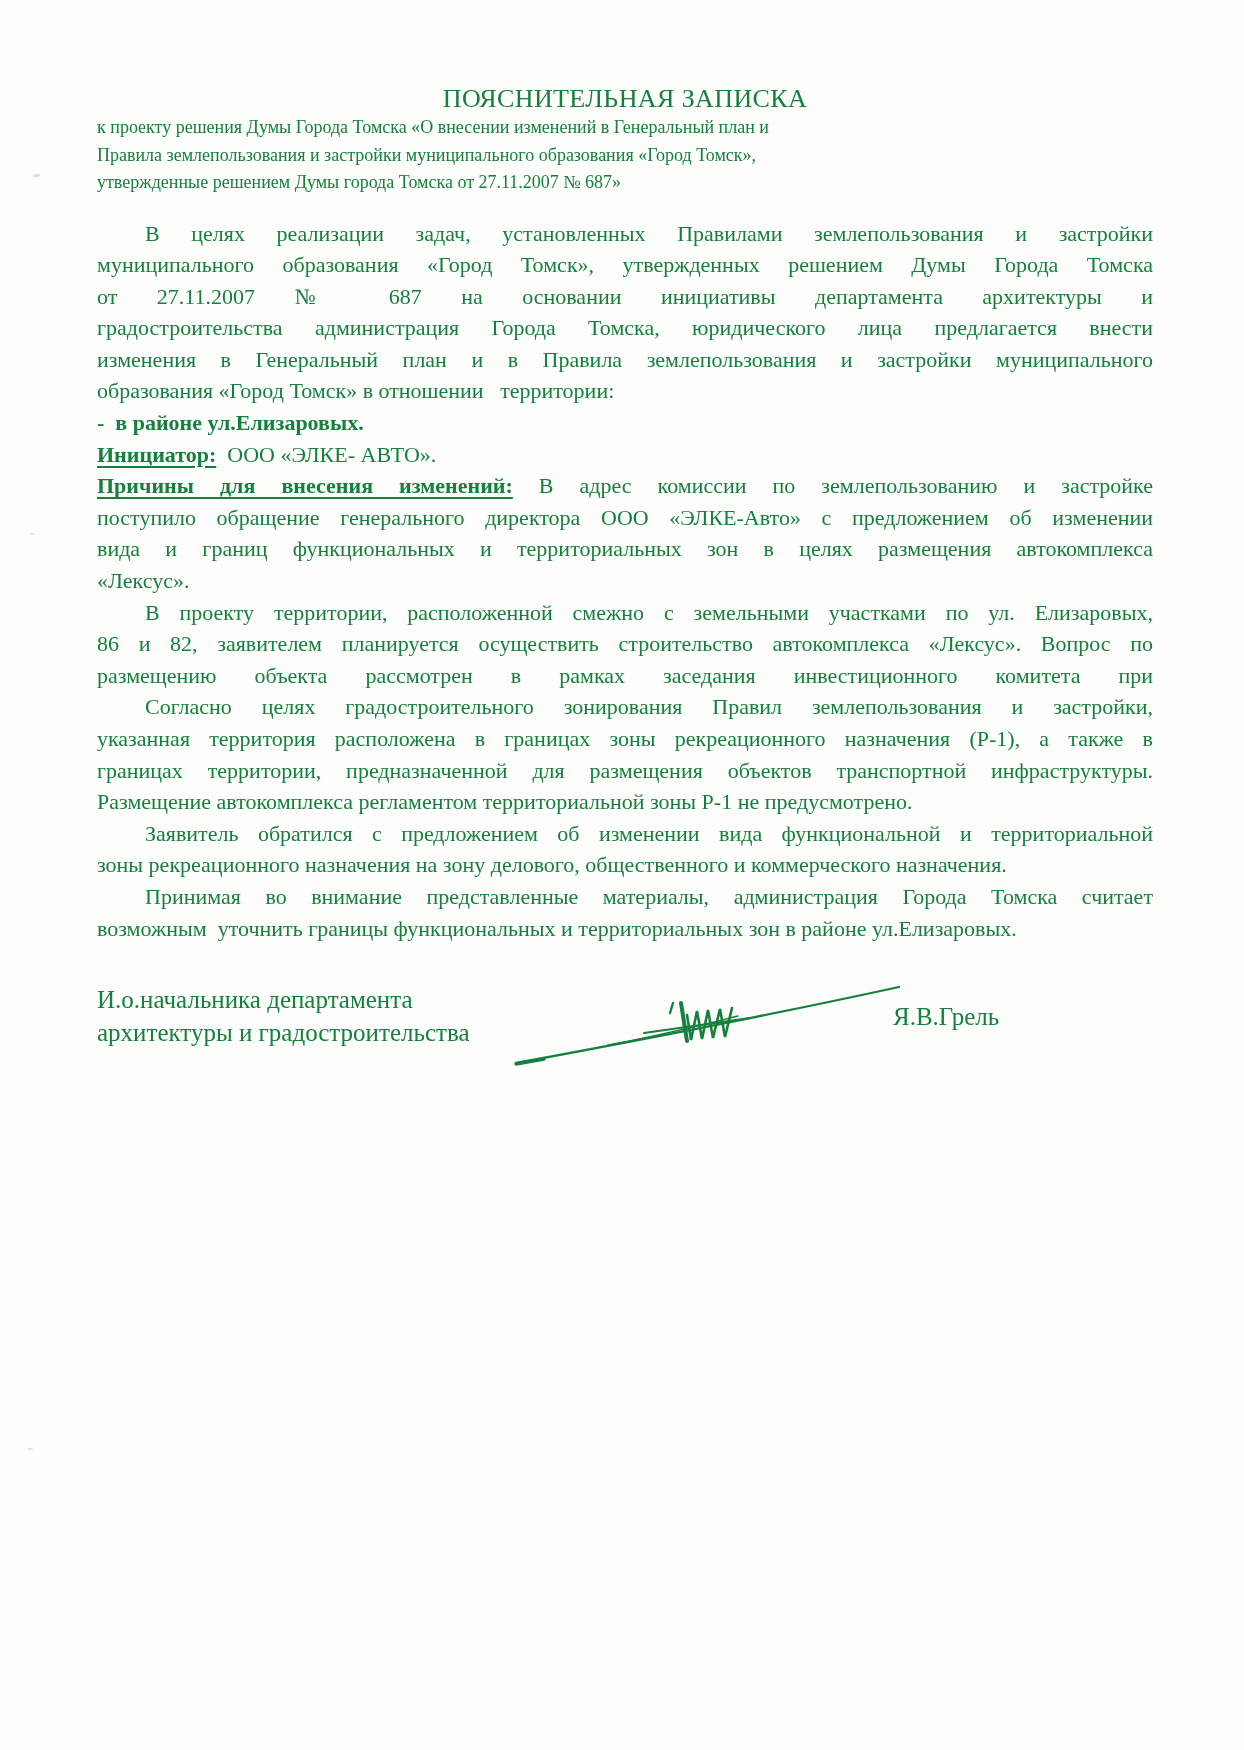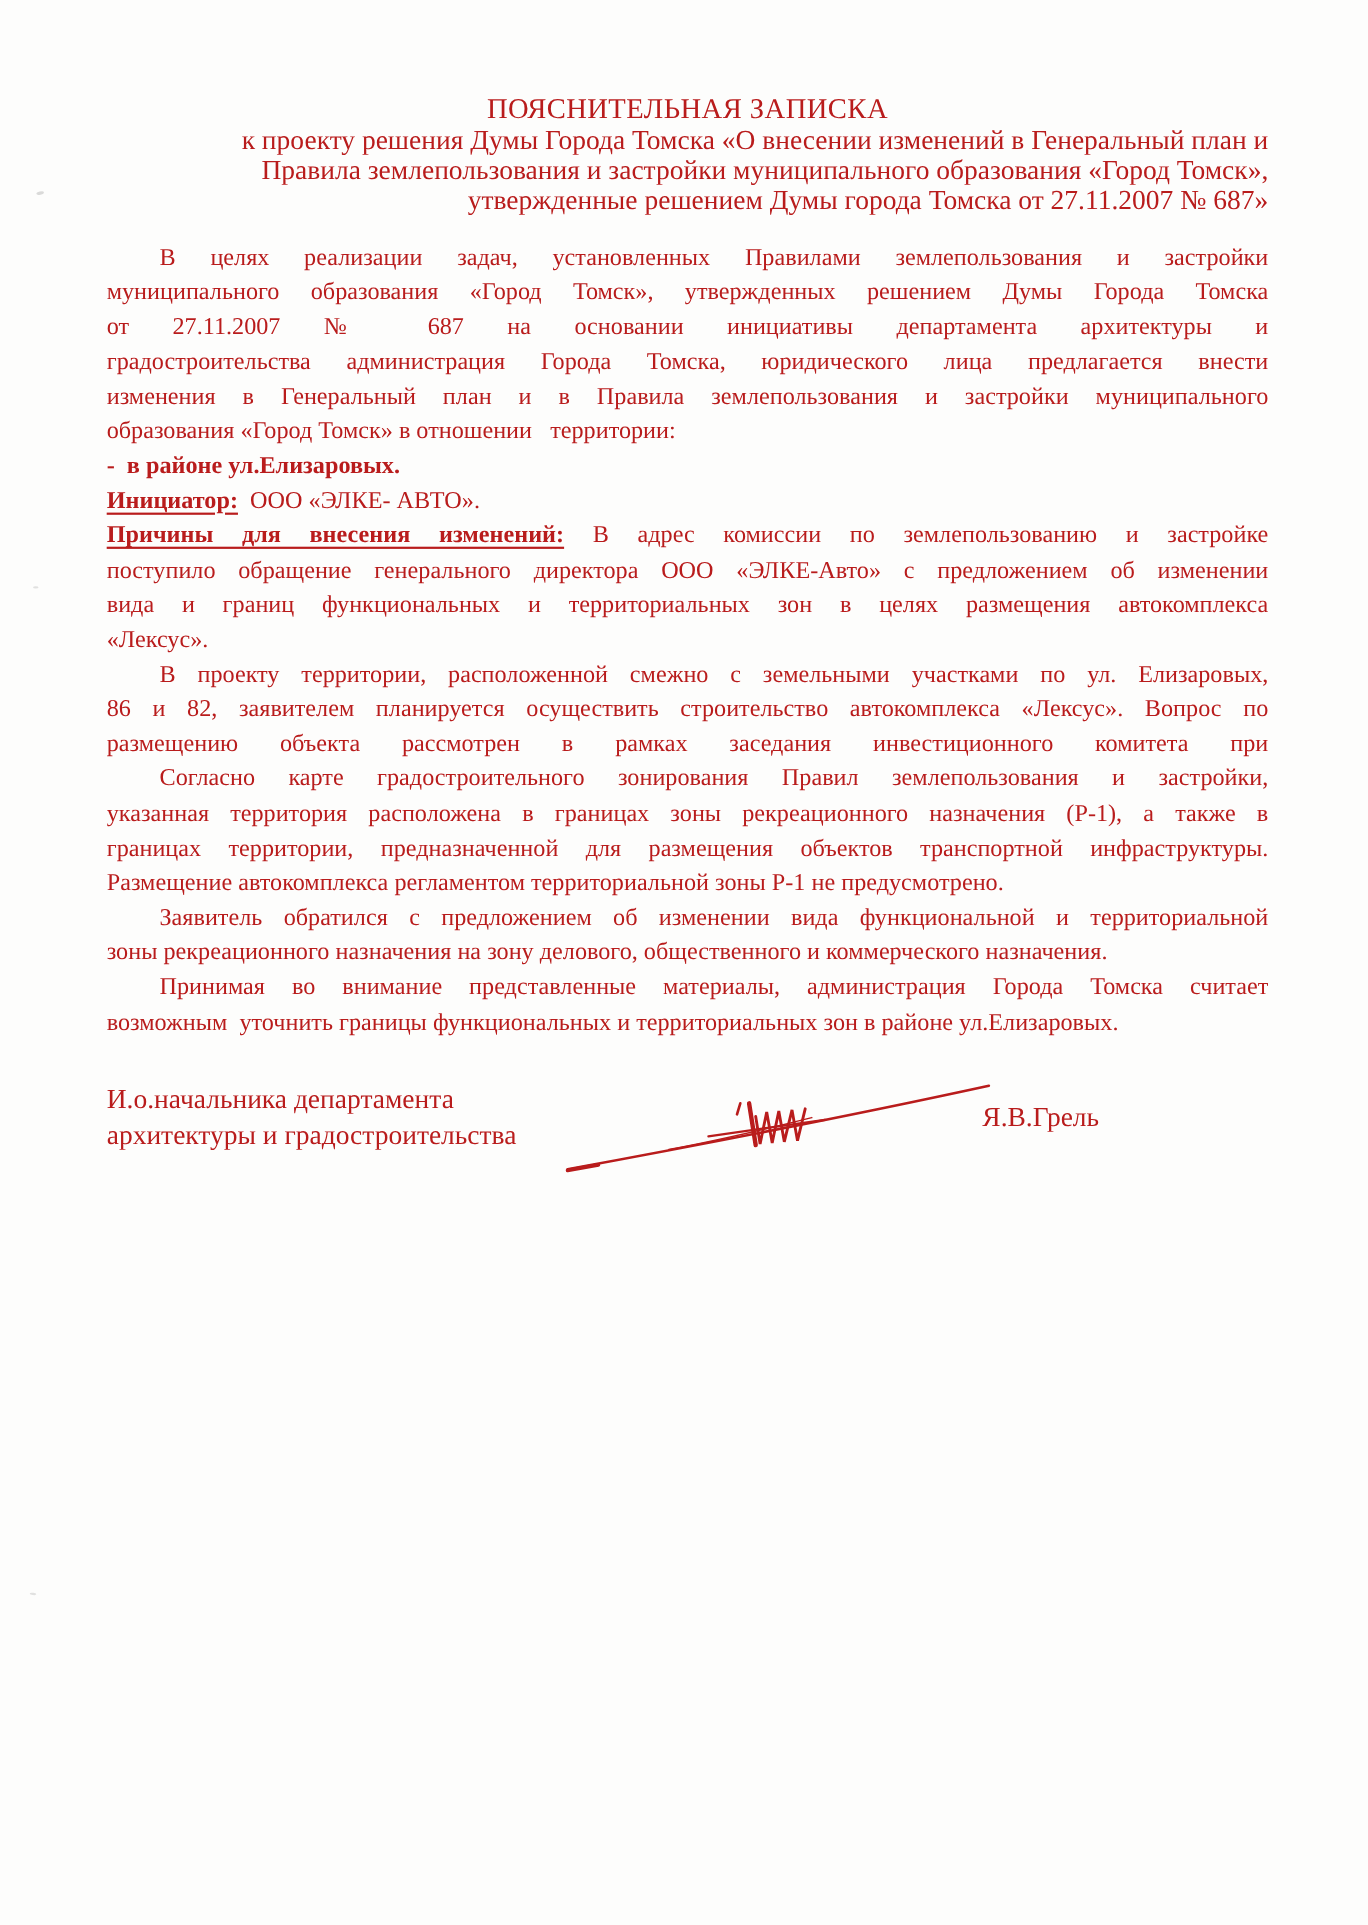--- a/index.html
+++ b/index.html
@@ -12,22 +12,22 @@
     color:#171717;
     margin:0 auto;
   }
   .content{position:absolute;left:97px;top:84px;width:1056px;}
   .title{
     text-align:center;
     font-size:26px;line-height:30px;
     letter-spacing:0.4px;
   }
   .subtitle .sub-line{
-    text-align:right;
-    font-size:25px;line-height:27.5px;
+    text-align:left;
+    font-size:18px;line-height:27.5px;
   }
   .docbody{
     margin-top:21px;
     font-size:22px;line-height:31.6px;
   }
   .line{min-height:31.6px;}
   .line.j{text-align:justify;text-align-last:justify;}
   .line.ind{text-indent:48px;}
   .b{font-weight:bold;}
   .bu{
@@ -48,21 +48,21 @@
   }
   .signature-svg path{stroke:currentColor;fill:none;stroke-linecap:round;}
   .speck{position:absolute;border-radius:50%;}
   .s1{left:33px;top:174px;width:7px;height:3px;background:rgba(40,40,40,.16);transform:rotate(-12deg);}
   .s2{left:30px;top:533px;width:5px;height:2px;background:rgba(40,40,40,.13);}
   .s3{left:27px;top:1448px;width:6px;height:2px;background:rgba(40,40,40,.13);transform:rotate(8deg);}
 </style>
 </head>
 <body>
 
-<div class="page" style="background: rgb(253, 253, 252); color: #b91c1c;">
+<div class="page" style="background: rgb(253, 253, 252); color: #15803d;">
 
   <div class="content">
     <div class="title">ПОЯСНИТЕЛЬНАЯ ЗАПИСКА</div>
 
     <div class="subtitle" id="subtitle">
         <div class="sub-line">к проекту решения Думы Города Томска «О внесении изменений в Генеральный план и</div>
         <div class="sub-line">Правила землепользования и застройки муниципального образования «Город Томск»,</div>
         <div class="sub-line">утвержденные решением Думы города Томска от 27.11.2007 № 687»</div>
       </div>
 
@@ -75,21 +75,21 @@
         <div class="line"><span class="">образования «Город Томск» в отношении &nbsp; территории:</span></div>
         <div class="line"><span class="b">-&nbsp; в районе ул.Елизаровых.</span></div>
         <div class="line"><span class="bu">Инициатор:</span><span class="">&nbsp; ООО «ЭЛКЕ- АВТО».</span></div>
         <div class="line j"><span class="bu">Причины для внесения изменений:</span><span class=""> В адрес комиссии по землепользованию и застройке</span></div>
         <div class="line j"><span class="">поступило обращение генерального директора ООО «ЭЛКЕ-Авто» с предложением об изменении</span></div>
         <div class="line j"><span class="">вида и границ функциональных и территориальных зон в целях размещения автокомплекса</span></div>
         <div class="line"><span class="">«Лексус».</span></div>
         <div class="line j ind"><span class="">В проекту территории, расположенной смежно с земельными участками по ул. Елизаровых,</span></div>
         <div class="line j"><span class="">86 и 82, заявителем планируется осуществить строительство автокомплекса «Лексус». Вопрос по</span></div>
         <div class="line j"><span class="">размещению объекта рассмотрен в рамках заседания инвестиционного комитета при</span></div>
-        <div class="line j ind"><span class="">Согласно карте градостроительного зонирования Правил землепользования и застройки,</span></div>
+        <div class="line j ind"><span class="">Согласно целях градостроительного зонирования Правил землепользования и застройки,</span></div>
         <div class="line j"><span class="">указанная территория расположена в границах зоны рекреационного назначения (Р-1), а также в</span></div>
         <div class="line j"><span class="">границах территории, предназначенной для размещения объектов транспортной инфраструктуры.</span></div>
         <div class="line"><span class="">Размещение автокомплекса регламентом территориальной зоны Р-1 не предусмотрено.</span></div>
         <div class="line j ind"><span class="">Заявитель обратился с предложением об изменении вида функциональной и территориальной</span></div>
         <div class="line"><span class="">зоны рекреационного назначения на зону делового, общественного и коммерческого назначения.</span></div>
         <div class="line j ind"><span class="">Принимая во внимание представленные материалы, администрация Города Томска считает</span></div>
         <div class="line"><span class="">возможным &nbsp;уточнить границы функциональных и территориальных зон в районе ул.Елизаровых.</span></div>
       </div>
   </div>
 

